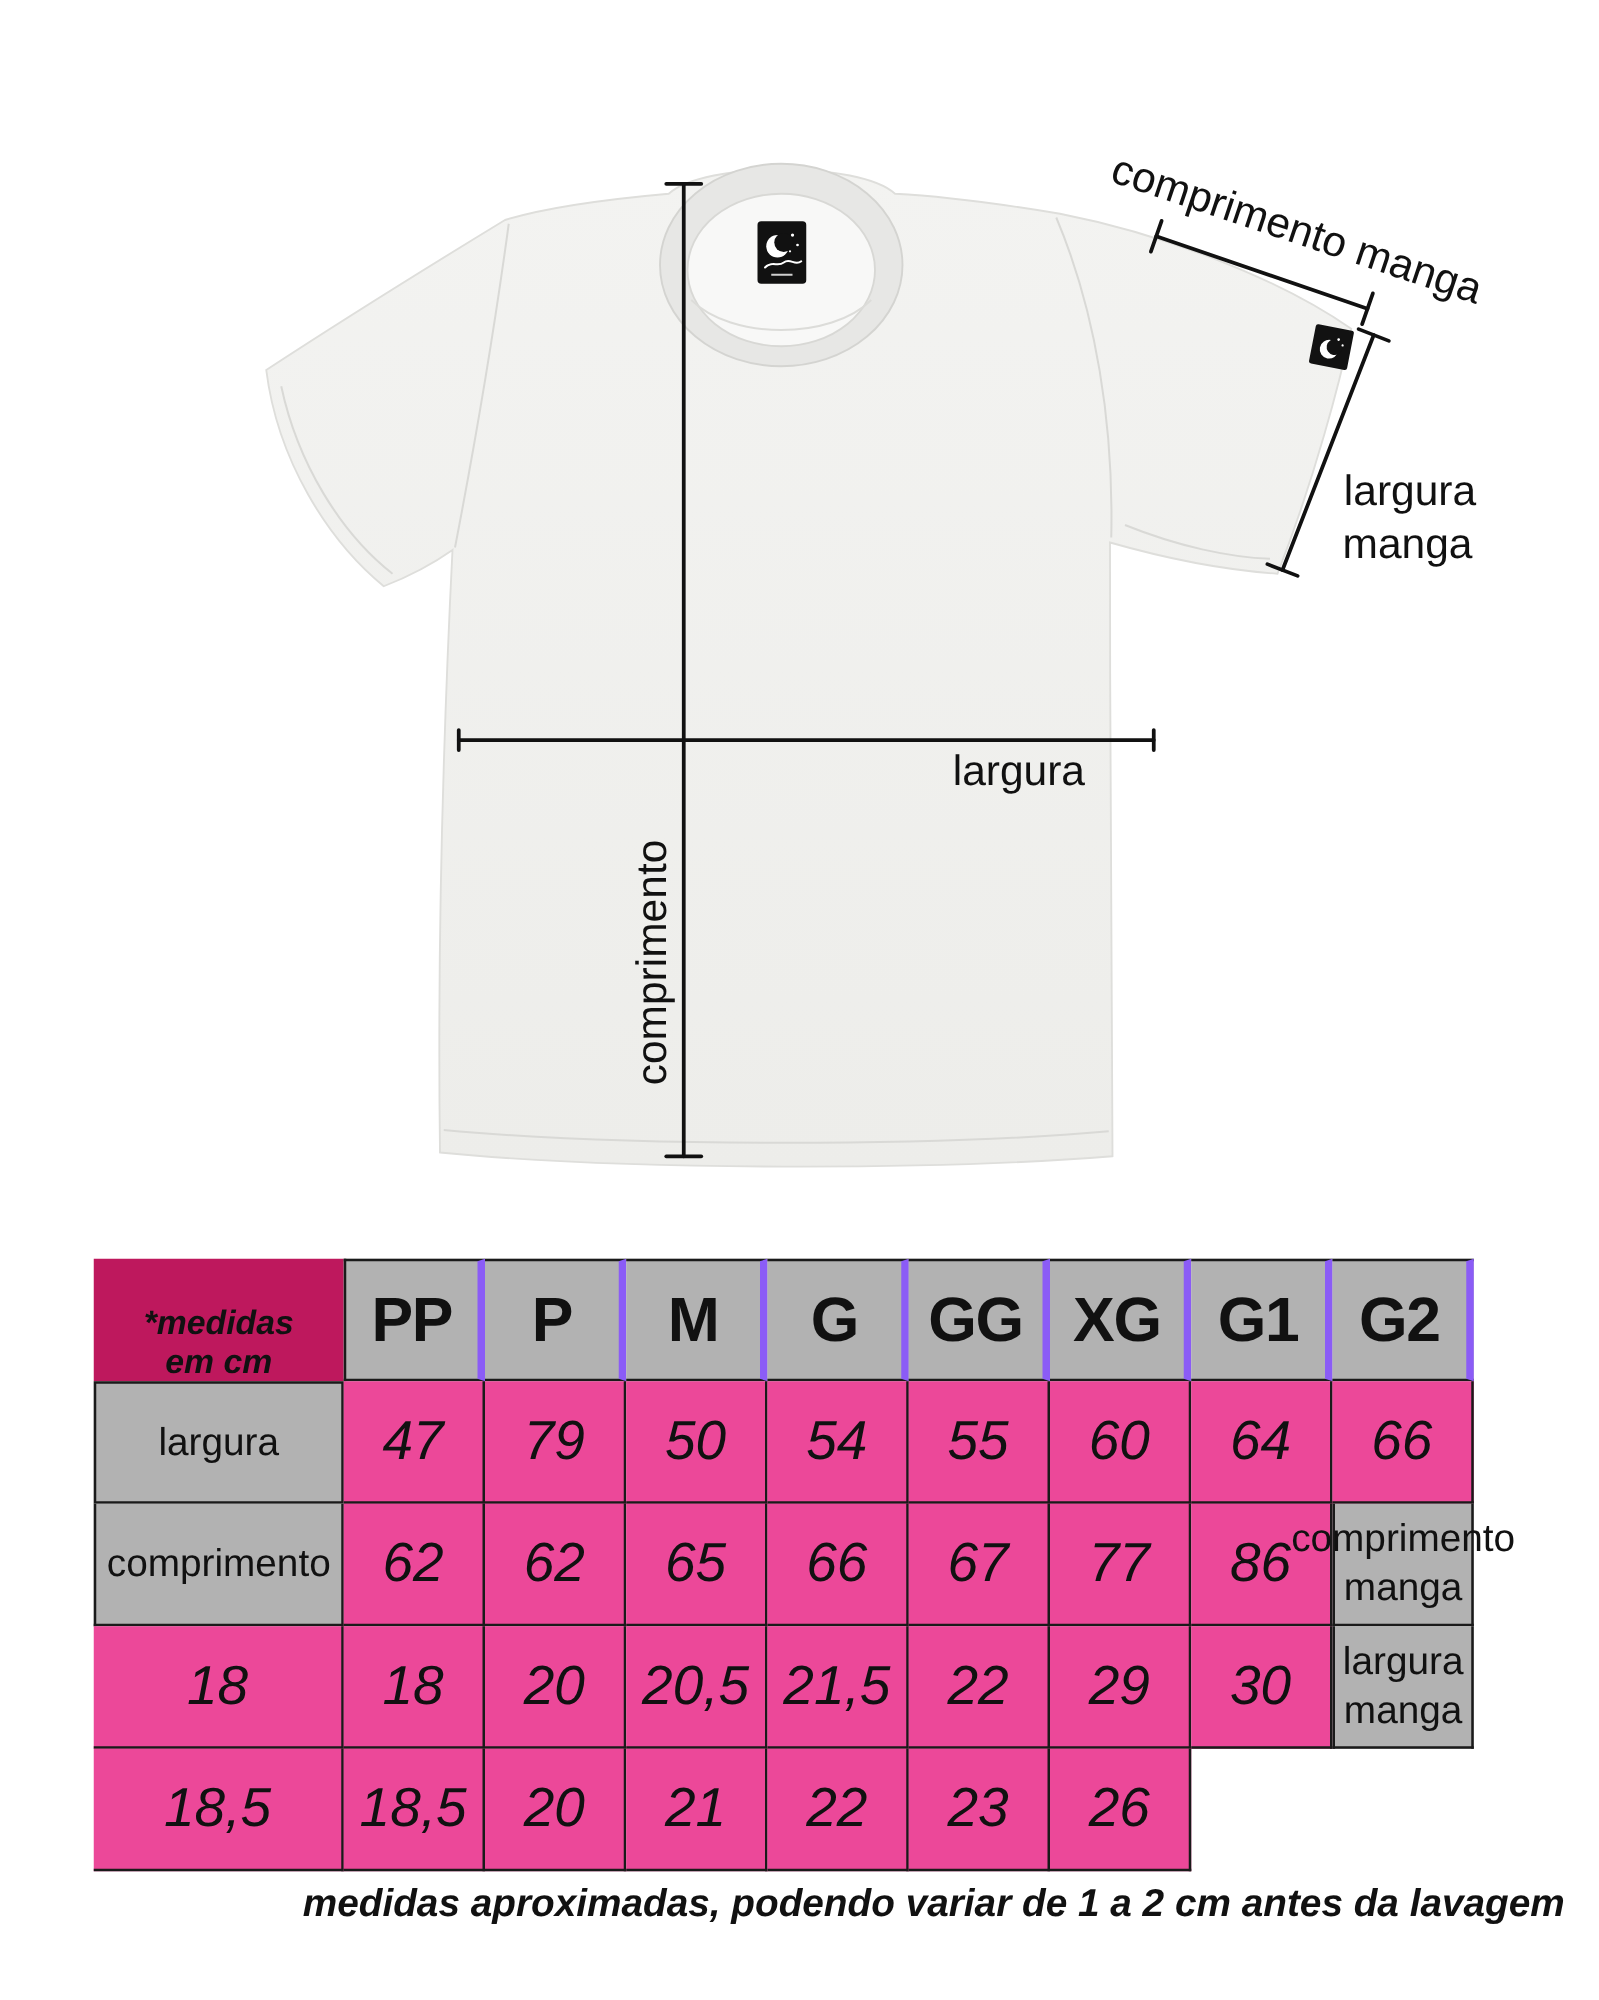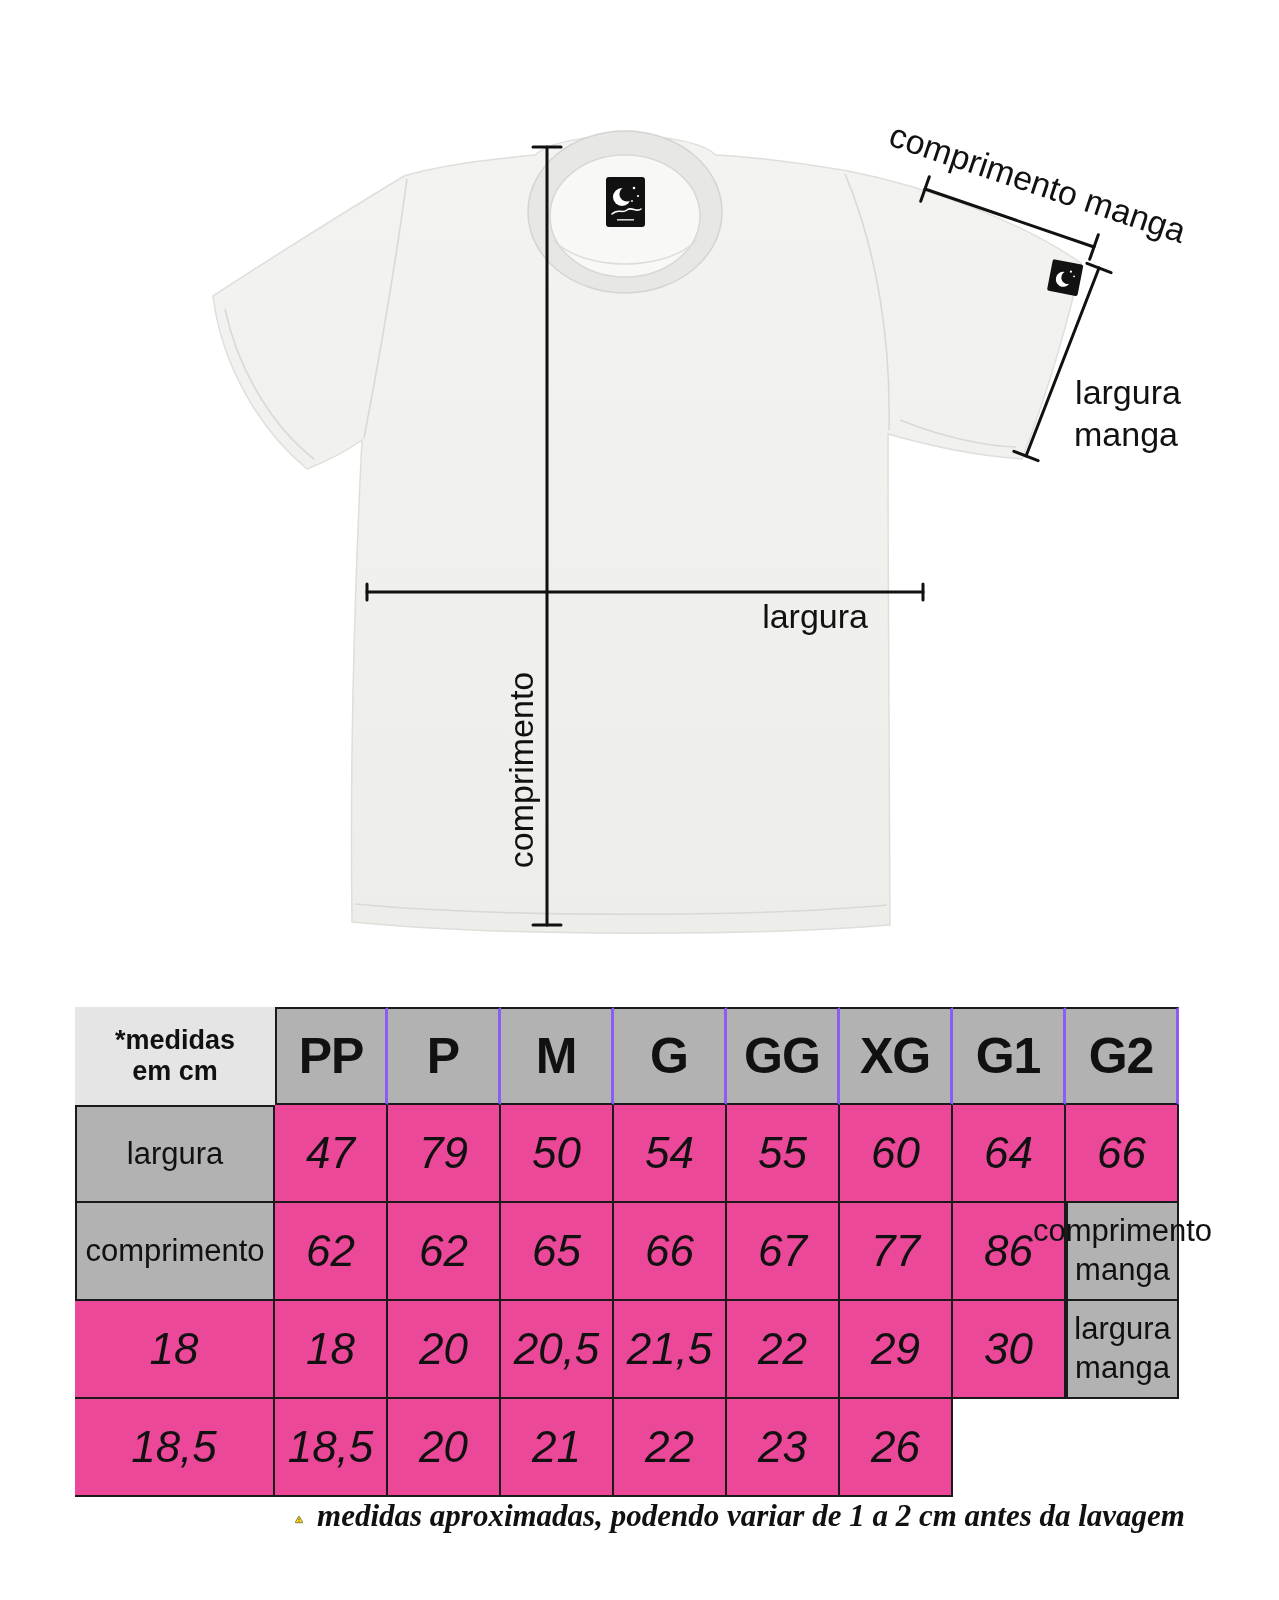--- a/index.html
+++ b/index.html
@@ -9,37 +9,37 @@
 
   
   .size-table{
     position:absolute;left:75px;top:1007px;
     display:grid;
     grid-template-columns:200px repeat(8,113px);
     grid-template-rows:98px repeat(4,98px);
   }
   .cell{display:flex;align-items:center;justify-content:center;
         box-sizing:border-box;text-align:center;}
-  .corner{background:#e5e5e5;font-weight:700;
-          font-size:27px;line-height:1.15;}
+  .corner{background:#be185d;font-style:italic;font-weight:700;
+          font-size:27px;line-height:1.15;align-items:flex-end;}
   .corner span{display:inline-block;max-width:142px;}
   .size-head{background:#b2b2b2;font-weight:700;font-size:50px;
              border-top:2px solid #1a1a1a;border-bottom:2px solid #1a1a1a;
-             border-right:3px solid #8b5cf6;letter-spacing:-1px;}
+             border-right:6px solid #8b5cf6;letter-spacing:-1px;}
   .size-head.first{border-left:2px solid #1a1a1a;}
   .row-label{background:#b2b2b2;font-weight:500;font-size:31px;line-height:1.25;
              border-left:2px solid #1a1a1a;border-right:2px solid #1a1a1a;
              border-bottom:2px solid #1a1a1a;padding:0 4px;}
   .row-label.first{border-top:2px solid #1a1a1a;}
   .val{background:#ec4899;font-style:italic;font-weight:300;font-size:44px;
        border-right:2px solid #1a1a1a;border-bottom:2px solid #1a1a1a;}
 
   
   .warning{position:absolute;left:295px;top:1498px;width:890px;
-           display:flex;align-items:flex-start;justify-content:center;gap:14px;font-family:Liberation Serif, serif;}
+           display:flex;align-items:flex-end;justify-content:center;gap:14px;}
   .warning .txt{font-style:italic;font-weight:700;font-size:31px;white-space:nowrap;}
 </style>
 </head>
 <body>
 
 <div class="stage">
 
   <svg width="1279" height="985" viewBox="0 0 1279 985" style="position:absolute;left:0;top:0;">
     <defs>
       <linearGradient id="fab" x1="0" y1="0" x2="0" y2="1">

